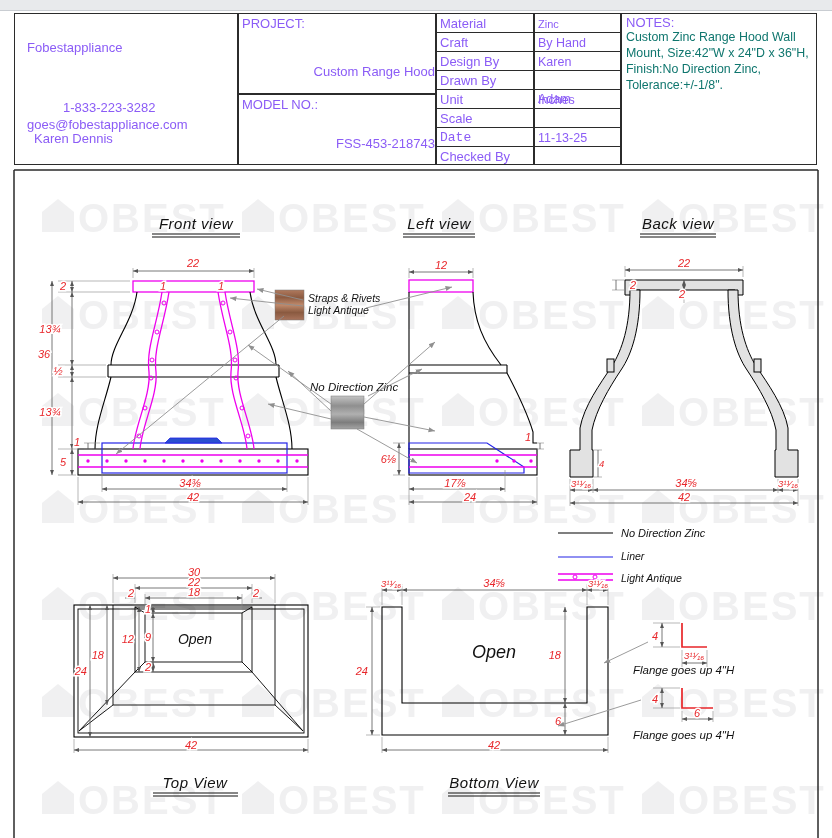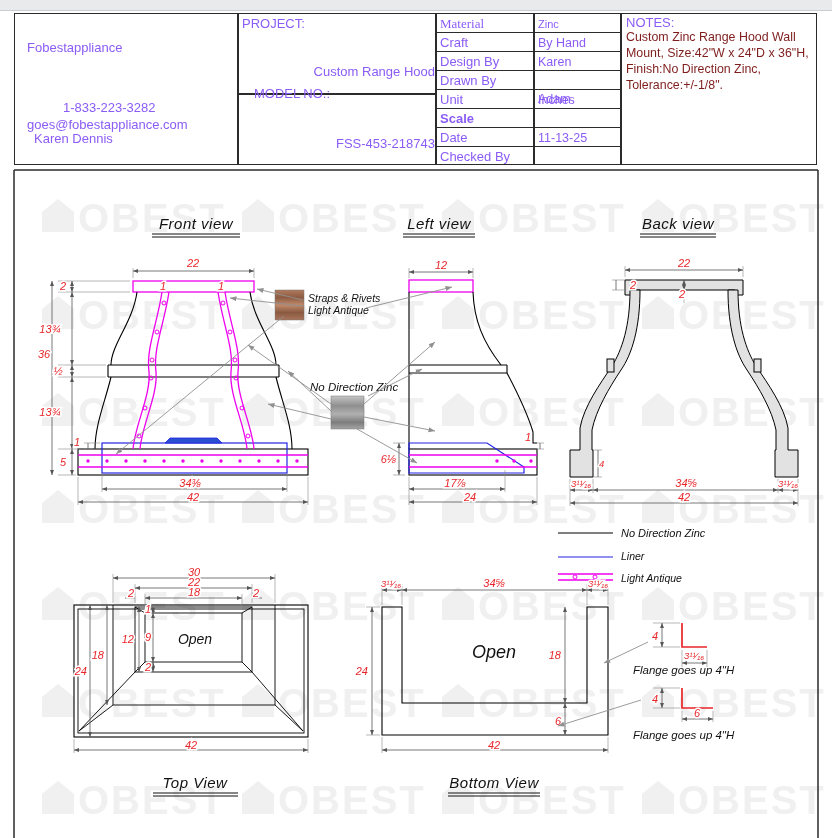--- a/index.html
+++ b/index.html
@@ -7,21 +7,21 @@
         font-family:"Liberation Sans",sans-serif;overflow:hidden;}
   .topstrip{position:absolute;left:0;top:0;width:832px;height:10px;
             background:#e8eaec;border-bottom:1px solid #c9cdd2;}
   
   .tb-border{position:absolute;border:1.5px solid #2b2b2b;background:transparent;}
   .vline,.hline{position:absolute;background:#2b2b2b;}
   .tb-text{position:absolute;font-size:13px;color:#8b5cf6;white-space:nowrap;}
   .tb-small{font-size:12.5px;}
   .tb-zinc{font-size:11px;}
   .tb-center{text-align:right;white-space:nowrap;}
-  .notes{position:absolute;font-size:12.4px;color:#7f1d1d;line-height:1.28;}
+  .notes{position:absolute;font-size:12.4px;color:#0f766e;line-height:1.28;}
   
   .draw{position:absolute;left:0;top:0;}
   .geo{stroke:#000;stroke-width:1.1;fill:none;}
   .geo-thin{stroke:#000;stroke-width:0.9;fill:none;}
   .geo-fill{fill:#e2e2e2;stroke:#000;stroke-width:1;}
   .mag{stroke:#ee00ee;stroke-width:1.3;fill:none;}
   .mag-dot{fill:#ee00ee;stroke:none;}
   .blue{stroke:#2323e6;stroke-width:1.2;fill:none;}
   .blue-fill{fill:#2a4fd0;stroke:#2323e6;stroke-width:0.8;}
   .redln{stroke:#e8262a;stroke-width:1.7;fill:none;}
@@ -62,36 +62,36 @@
     <div class="hline" style="left:435px;top:127px;width:185px;height:1px;"></div>
     <div class="hline" style="left:435px;top:146px;width:185px;height:1px;"></div>
 
     <span class="tb-text" style="left:27px;top:40px;">Fobestappliance</span>
     <span class="tb-text" style="left:34px;top:83px;margin-top:48px;">Karen Dennis</span>
     <span class="tb-text" style="left:27px;top:100px;margin-left:36px;">1-833-223-3282</span>
     <span class="tb-text" style="left:27px;top:117px;">goes@fobestappliance.com</span>
 
     <span class="tb-text" style="left:242px;top:16px;">PROJECT:</span>
     <span class="tb-text tb-center" style="left:237px;top:64px;width:198px;">Custom Range Hood</span>
-    <span class="tb-text" style="left:242px;top:86px;margin-left:12px;">MODEL NO.:</span>
+    <span class="tb-text" style="left:242px;top:97px;">MODEL NO.:</span>
     <span class="tb-text tb-center" style="left:237px;top:136px;width:198px;">FSS-453-218743</span>
 
-    <span class="tb-text" style="left:440px;top:16px;font-family:Liberation Serif, serif;">Material</span>
+    <span class="tb-text" style="left:440px;top:16px;">Material</span>
     <span class="tb-text tb-zinc" style="left:538px;top:18px;">Zinc</span>
     <span class="tb-text" style="left:440px;top:35px;">Craft</span>
     <span class="tb-text tb-small" style="left:538px;top:36px;">By Hand</span>
     <span class="tb-text" style="left:440px;top:54px;">Design By</span>
     <span class="tb-text tb-small" style="left:538px;top:55px;">Karen</span>
     <span class="tb-text" style="left:440px;top:73px;">Drawn By</span>
     <span class="tb-text tb-small" style="left:538px;top:92px;">Adam</span>
     <span class="tb-text" style="left:440px;top:92px;">Unit</span>
     <span class="tb-text tb-small" style="left:538px;top:93px;">Inches</span>
-    <span class="tb-text" style="left:440px;top:111px;font-weight:bold;">Scale</span>
+    <span class="tb-text" style="left:440px;top:111px;">Scale</span>
     <span class="tb-text tb-small" style="left:538px;top:112px;"></span>
-    <span class="tb-text" style="left:440px;top:130px;">Date</span>
+    <span class="tb-text" style="left:440px;top:130px;font-family:Liberation Mono, monospace;">Date</span>
     <span class="tb-text tb-small" style="left:538px;top:131px;">11-13-25</span>
     <span class="tb-text" style="left:440px;top:149px;">Checked By</span>
     <span class="tb-text tb-small" style="left:538px;top:150px;"></span>
 
     <span class="tb-text" style="left:626px;top:15px;">NOTES:</span>
     <div class="notes" style="left:626px;top:30px;width:186px;">Custom Zinc Range Hood Wall Mount, Size:42"W x 24"D x 36"H, Finish:No Direction Zinc, Tolerance:+/-1/8".</div>
   </div>
 
   <svg class="draw" width="832" height="838" viewBox="0 0 832 838">
     <defs>

